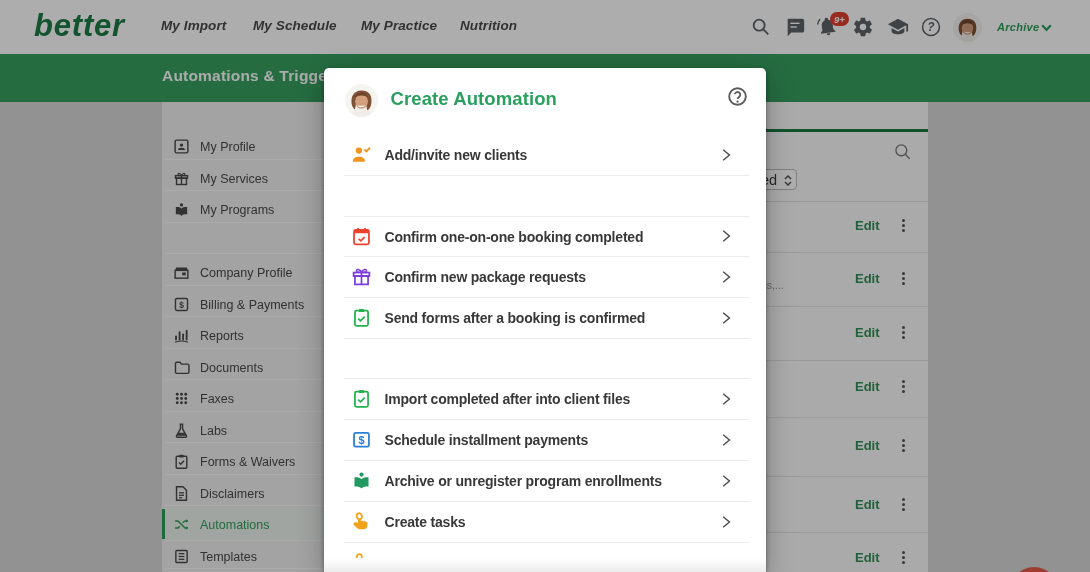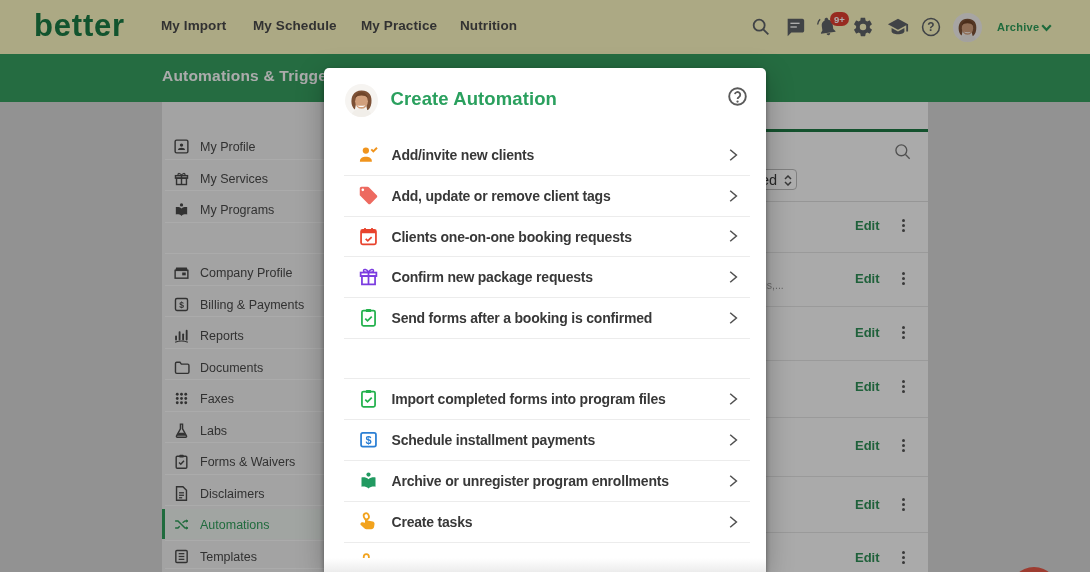--- a/index.html
+++ b/index.html
@@ -1,19 +1,19 @@
 <!DOCTYPE html>
 <html><head>
 <meta charset="utf-8">
 <style>
 * { margin:0; padding:0; box-sizing:border-box; } .page,.modal,.overlay { transform: translateZ(0); }
 html,body { width:1090px; height:572px; overflow:hidden; font-family:"Liberation Sans", sans-serif; -webkit-font-smoothing:antialiased; }
 .page { position:absolute; top:0; left:0; width:1090px; height:572px; background:#d7d7d7; }
 
-.nav { position:absolute; top:0; left:0; width:1090px; height:54px; background:#fef9c3; }
+.nav { position:absolute; top:0; left:0; width:1090px; height:54px; background:#ffffff;font-style:italic; }
 .logo { position:absolute; left:34px; top:8px; font-size:31px; font-weight:bold; color:#1b7c44; letter-spacing:0.8px; }
 .navitem { position:absolute; top:18px; font-size:13.5px; font-weight:bold; color:#4a4a4a; letter-spacing:0.1px; }
 .ni1 { left:161px; } .ni2 { left:253px; } .ni3 { left:361px; } .ni4 { left:460px; }
 .navicon { position:absolute; top:16px; width:22px; height:22px; }
 .badge { position:absolute; left:830px; top:12px; background:#e03e30; color:#fff; font-size:9.5px; font-weight:bold; border-radius:8px; padding:1.5px 4px; z-index:3; }
 .avatar-nav { position:absolute; left:953px; top:13px; width:29px; height:29px; border-radius:50%; overflow:hidden; }
 .uname { position:absolute; left:997px; top:21px; font-size:11px; font-weight:bold; color:#2f9e5a; letter-spacing:0.3px; }
 .uchev { position:absolute; left:1041px; top:23px; }
 
 .banner { position:absolute; top:54px; left:0; width:1090px; height:48px; background:#37a061; }
@@ -38,21 +38,21 @@
 .side-item .lbl { position:absolute; left:27px; top:2px; font-size:12.5px; color:#4a4a4a; }
 .side-sep { position:absolute; left:165px; width:163px; height:1px; background:rgba(255,255,255,0.85); }
 .active-bg { position:absolute; left:162px; top:509px; width:162px; height:30px; background:#eef3ef; border-left:3px solid #2f9e5a; }
 
 .overlay { position:absolute; top:0; left:0; width:1090px; height:572px; background:rgba(0,0,0,0.32); z-index:10; }
 
 .modal { position:absolute; left:323.5px; top:67.5px; width:442.5px; height:504.5px; background:#ffffff; border-radius:5px 5px 0 0; z-index:20; box-shadow:0 2px 5px rgba(0,0,0,0.4), 0 8px 28px rgba(0,0,0,0.28); }
 .m-avatar { position:absolute; left:21px; top:16px; width:33px; height:33px; border-radius:50%; overflow:hidden; }
 .m-title { position:absolute; left:67px; top:20px; font-size:18.5px; font-weight:bold; color:#2aa05e; letter-spacing:0.1px; }
 .m-help { position:absolute; left:404px; top:19px; width:19px; height:19px; }
-.m-row { position:absolute; left:7px; width:383px; height:41px; }
+.m-row { position:absolute; left:0; width:383px; height:41px; }
 .m-row svg.ic { position:absolute; left:27px; top:10px; }
 .m-row .t { position:absolute; left:61px; top:13px; font-size:14px; font-weight:bold; color:#383838; letter-spacing:-0.2px; }
 .m-row svg.ch { position:absolute; left:395px; top:13.5px; }
 .m-line { position:absolute; left:20px; width:406px; height:1px; background:#ececec; }
 .m-bottom { position:absolute; left:0; bottom:0; width:442px; height:14px; background:linear-gradient(#ffffff,#ececec); }
 </style>
 </head>
 <body>
 <div class="page">
 
@@ -322,39 +322,30 @@
         <circle cx="9" cy="7.5" r="3.6" fill="#f0941d"></circle>
         <path d="M2.2 19.5c0-3.2 3.2-4.8 6.8-4.8s6.8 1.6 6.8 4.8v.8H2.2z" fill="#f0941d"></path>
         <path d="M15.2 6.2l2.3 2.3 4.2-4.2" fill="none" stroke="#f0941d" stroke-width="2.2"></path>
       </svg>
     <span class="t">Add/invite new clients</span>
     <svg class="ch" width="14" height="14" viewBox="0 0 14 14">
         <path d="M4.2 1.8L10.4 7L4.2 12.2" fill="none" stroke="#4f4f4f" stroke-width="1.5"></path>
       </svg>
   </div>
   <div class="m-line" style="top:107.5px"></div>
-  <div class="m-row" style="top:107.5px">
-    <svg class="ic" width="21" height="21" viewBox="0 0 24 24">
-        <path d="M21.4 11.6l-9-9C12 2.2 11.5 2 11 2H4c-1.1 0-2 .9-2 2v7c0 .5.2 1 .6 1.4l9 9c.4.4.9.6 1.4.6s1-.2 1.4-.6l7-7c.4-.4.6-.9.6-1.4s-.2-1-.6-1.4zM5.5 7C4.7 7 4 6.3 4 5.5S4.7 4 5.5 4 7 4.7 7 5.5 6.3 7 5.5 7z" fill="#ed6a60"></path>
-      </svg>
-    <span class="t">Add, update or remove client tags</span>
-    <svg class="ch" width="14" height="14" viewBox="0 0 14 14">
-        <path d="M4.2 1.8L10.4 7L4.2 12.2" fill="none" stroke="#4f4f4f" stroke-width="1.5"></path>
-      </svg>
-  </div>
   <div class="m-line" style="top:148px"></div>
   <div class="m-row" style="top:148px">
     <svg class="ic" width="21" height="21" viewBox="0 0 24 24">
         <rect x="3.5" y="4.5" width="17" height="16.5" rx="1.8" fill="none" stroke="#e8432d" stroke-width="2"></rect>
         <path d="M3.5 8.3h17V6.3c0-1-.8-1.8-1.8-1.8H5.3c-1 0-1.8.8-1.8 1.8z" fill="#e8432d"></path>
         <line x1="8" y1="2.3" x2="8" y2="5" stroke="#e8432d" stroke-width="2"></line>
         <line x1="16" y1="2.3" x2="16" y2="5" stroke="#e8432d" stroke-width="2"></line>
         <path d="M8.8 14.6l2.4 2.4 4.4-4.4" fill="none" stroke="#e8432d" stroke-width="2"></path>
       </svg>
-    <span class="t">Clients one-on-one booking requests</span>
+    <span class="t">Confirm one-on-one booking completed</span>
     <svg class="ch" width="14" height="14" viewBox="0 0 14 14">
         <path d="M4.2 1.8L10.4 7L4.2 12.2" fill="none" stroke="#4f4f4f" stroke-width="1.5"></path>
       </svg>
   </div>
   <div class="m-line" style="top:188.5px"></div>
   <div class="m-row" style="top:188.5px">
     <svg class="ic" width="21" height="21" viewBox="0 0 24 24">
         <rect x="4.5" y="11.5" width="15" height="9.5" fill="none" stroke="#7b3ce0" stroke-width="2"></rect>
         <rect x="3" y="7.5" width="18" height="4" fill="none" stroke="#7b3ce0" stroke-width="2"></rect>
         <line x1="12" y1="7.5" x2="12" y2="21" stroke="#7b3ce0" stroke-width="2"></line>
@@ -378,21 +369,21 @@
       </svg>
   </div>
   <div class="m-line" style="top:270px"></div>
   <div class="m-line" style="top:310.5px"></div>
   <div class="m-row" style="top:310.5px">
     <svg class="ic" width="21" height="21" viewBox="0 0 24 24">
         <rect x="4.5" y="4" width="15" height="17.5" rx="1.8" fill="none" stroke="#23b14d" stroke-width="2"></rect>
         <rect x="9" y="2.2" width="6" height="3.6" rx="1" fill="#23b14d"></rect>
         <path d="M8.3 13.2l2.6 2.6 4.8-4.8" fill="none" stroke="#23b14d" stroke-width="2"></path>
       </svg>
-    <span class="t">Import completed forms into program files</span>
+    <span class="t">Import completed after into client files</span>
     <svg class="ch" width="14" height="14" viewBox="0 0 14 14">
         <path d="M4.2 1.8L10.4 7L4.2 12.2" fill="none" stroke="#4f4f4f" stroke-width="1.5"></path>
       </svg>
   </div>
   <div class="m-line" style="top:351.5px"></div>
   <div class="m-row" style="top:351.5px">
     <svg class="ic" width="21" height="21" viewBox="0 0 24 24">
         <rect x="3.5" y="4.5" width="17" height="15.5" rx="2" fill="none" stroke="#2b7fd4" stroke-width="2"></rect>
         <text x="12" y="16.8" font-size="12.5" font-weight="bold" fill="#2b7fd4" text-anchor="middle" font-family="Liberation Sans">$</text>
       </svg>

